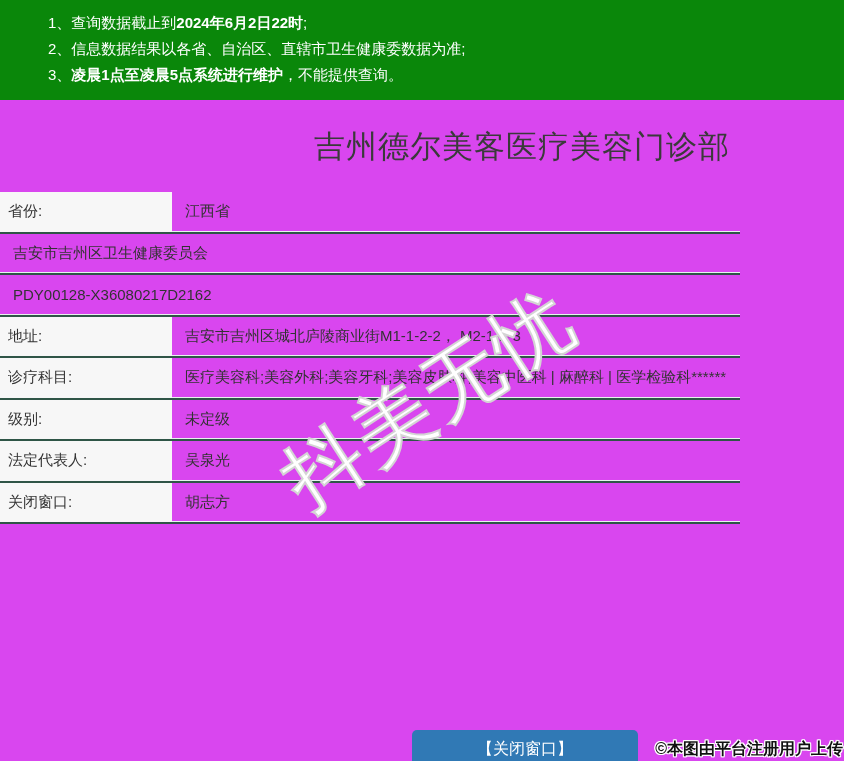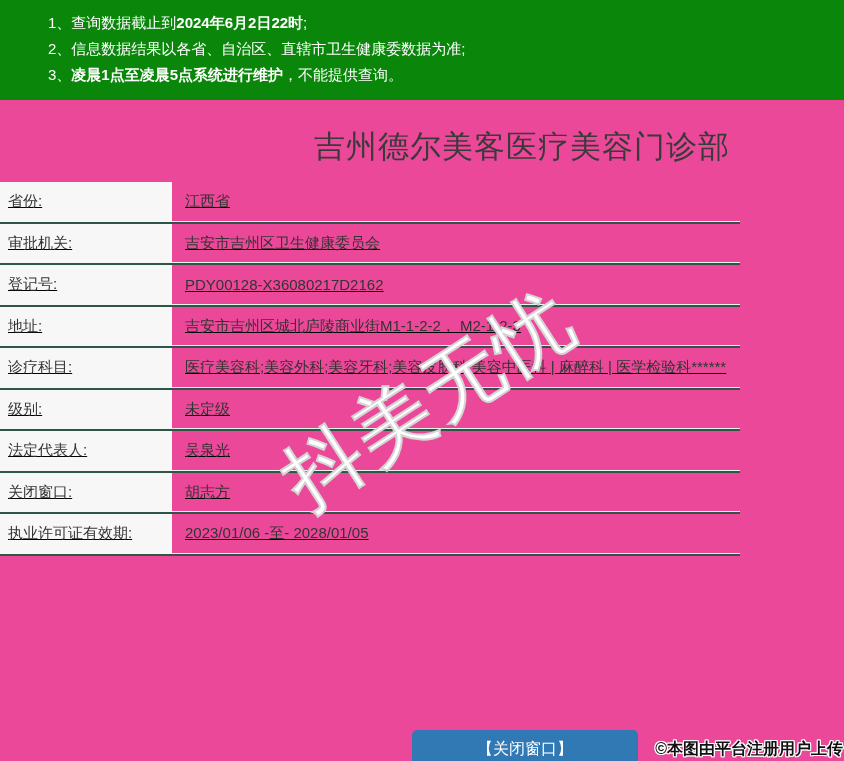--- a/index.html
+++ b/index.html
@@ -7,21 +7,21 @@
   body {
     font-family: "Liberation Sans", "DejaVu Sans", sans-serif;
     background: #ffffff;
     overflow: hidden;
   }
   .page {
     position: relative;
     width: 844px;
     height: 761px;
     overflow: hidden;
-    background: #ec4899;
+    background: #d946ef;
   }
   
   .notice {
     position: absolute;
     top: 0; left: 0;
     width: 844px;
     height: 100px;
     background: #0a870a;
     color: #ffffff;
     padding: 10px 10px 0 48px;
@@ -40,24 +40,23 @@
     width: 1044px;            
     text-align: center;
     font-size: 31px;
     font-weight: 400;
     color: #3a3a3a;
     letter-spacing: 1px;
   }
   
   .info-table {
     position: absolute;
-    top: 182px;
+    top: 192px;
     left: 0;
     width: 740px;
-    text-decoration: underline;
   }
   .row {
     display: flex;
     height: 41.5px;
     border-bottom: 2px solid #2f5547;
     box-shadow: inset 0 -1px 0 #e7f3ed;
     align-items: center;
     font-size: 15px;
     color: #333333;
   }
@@ -135,25 +134,23 @@
   </div>
 
   <h1 class="title">吉州德尔美客医疗美容门诊部</h1>
 
   <div class="info-table">
     <div class="row">
       <div class="cell-label">省份:</div>
       <div class="cell-value">江西省</div>
     </div>
     <div class="row">
-      <div class="cell-label">审批机关:</div>
       <div class="cell-value">吉安市吉州区卫生健康委员会</div>
     </div>
     <div class="row">
-      <div class="cell-label">登记号:</div>
       <div class="cell-value">PDY00128-X36080217D2162</div>
     </div>
     <div class="row">
       <div class="cell-label">地址:</div>
       <div class="cell-value">吉安市吉州区城北庐陵商业街M1-1-2-2， M2-1-2-3</div>
     </div>
     <div class="row">
       <div class="cell-label">诊疗科目:</div>
       <div class="cell-value">医疗美容科;美容外科;美容牙科;美容皮肤科;美容中医科 | 麻醉科 | 医学检验科******</div>
     </div>
@@ -162,24 +159,20 @@
       <div class="cell-value">未定级</div>
     </div>
     <div class="row">
       <div class="cell-label">法定代表人:</div>
       <div class="cell-value">吴泉光</div>
     </div>
     <div class="row">
       <div class="cell-label">关闭窗口:</div>
       <div class="cell-value">胡志方</div>
     </div>
-    <div class="row">
-      <div class="cell-label">执业许可证有效期:</div>
-      <div class="cell-value">2023/01/06 -至- 2028/01/05</div>
-    </div>
   </div>
 
   <div class="watermark">抖美无忧</div>
 
   <button class="close-btn">【关闭窗口】</button>
 
   <div class="upload-note">©本图由平台注册用户上传</div>
 
 </div>
 

